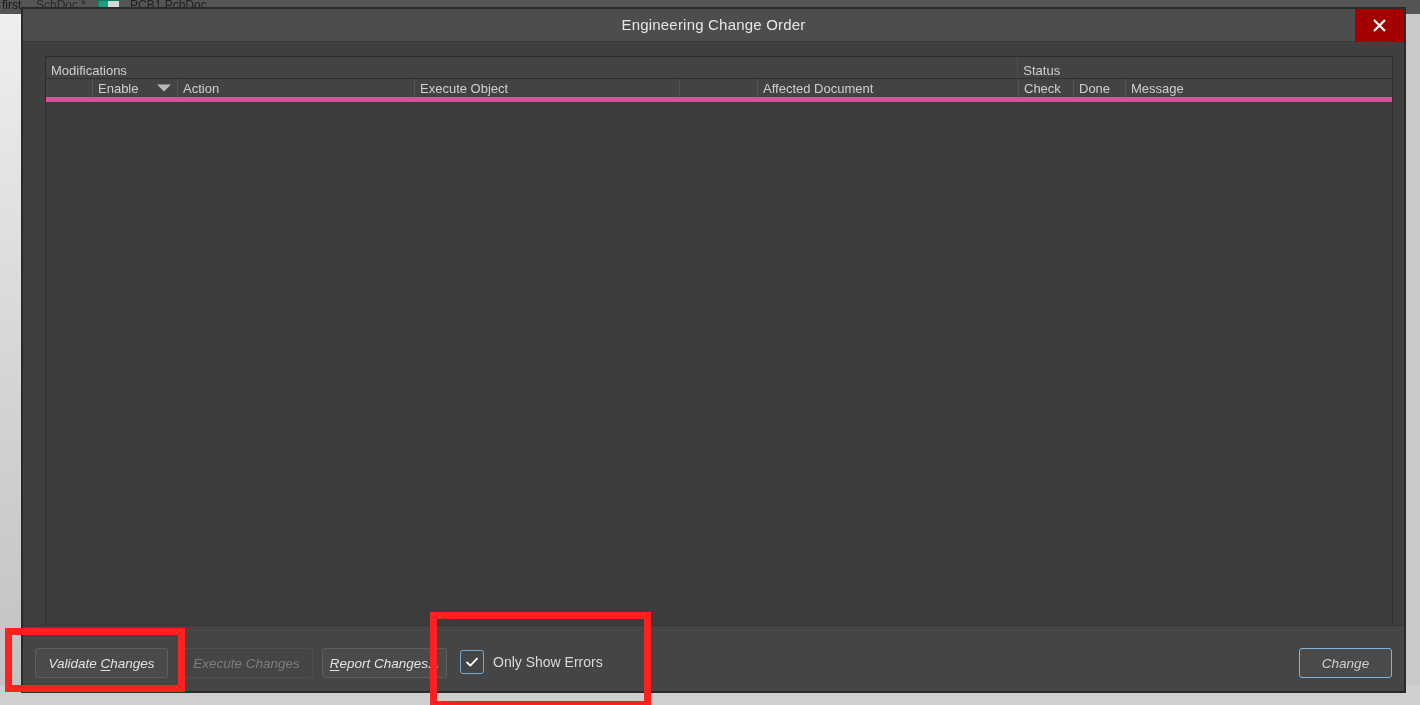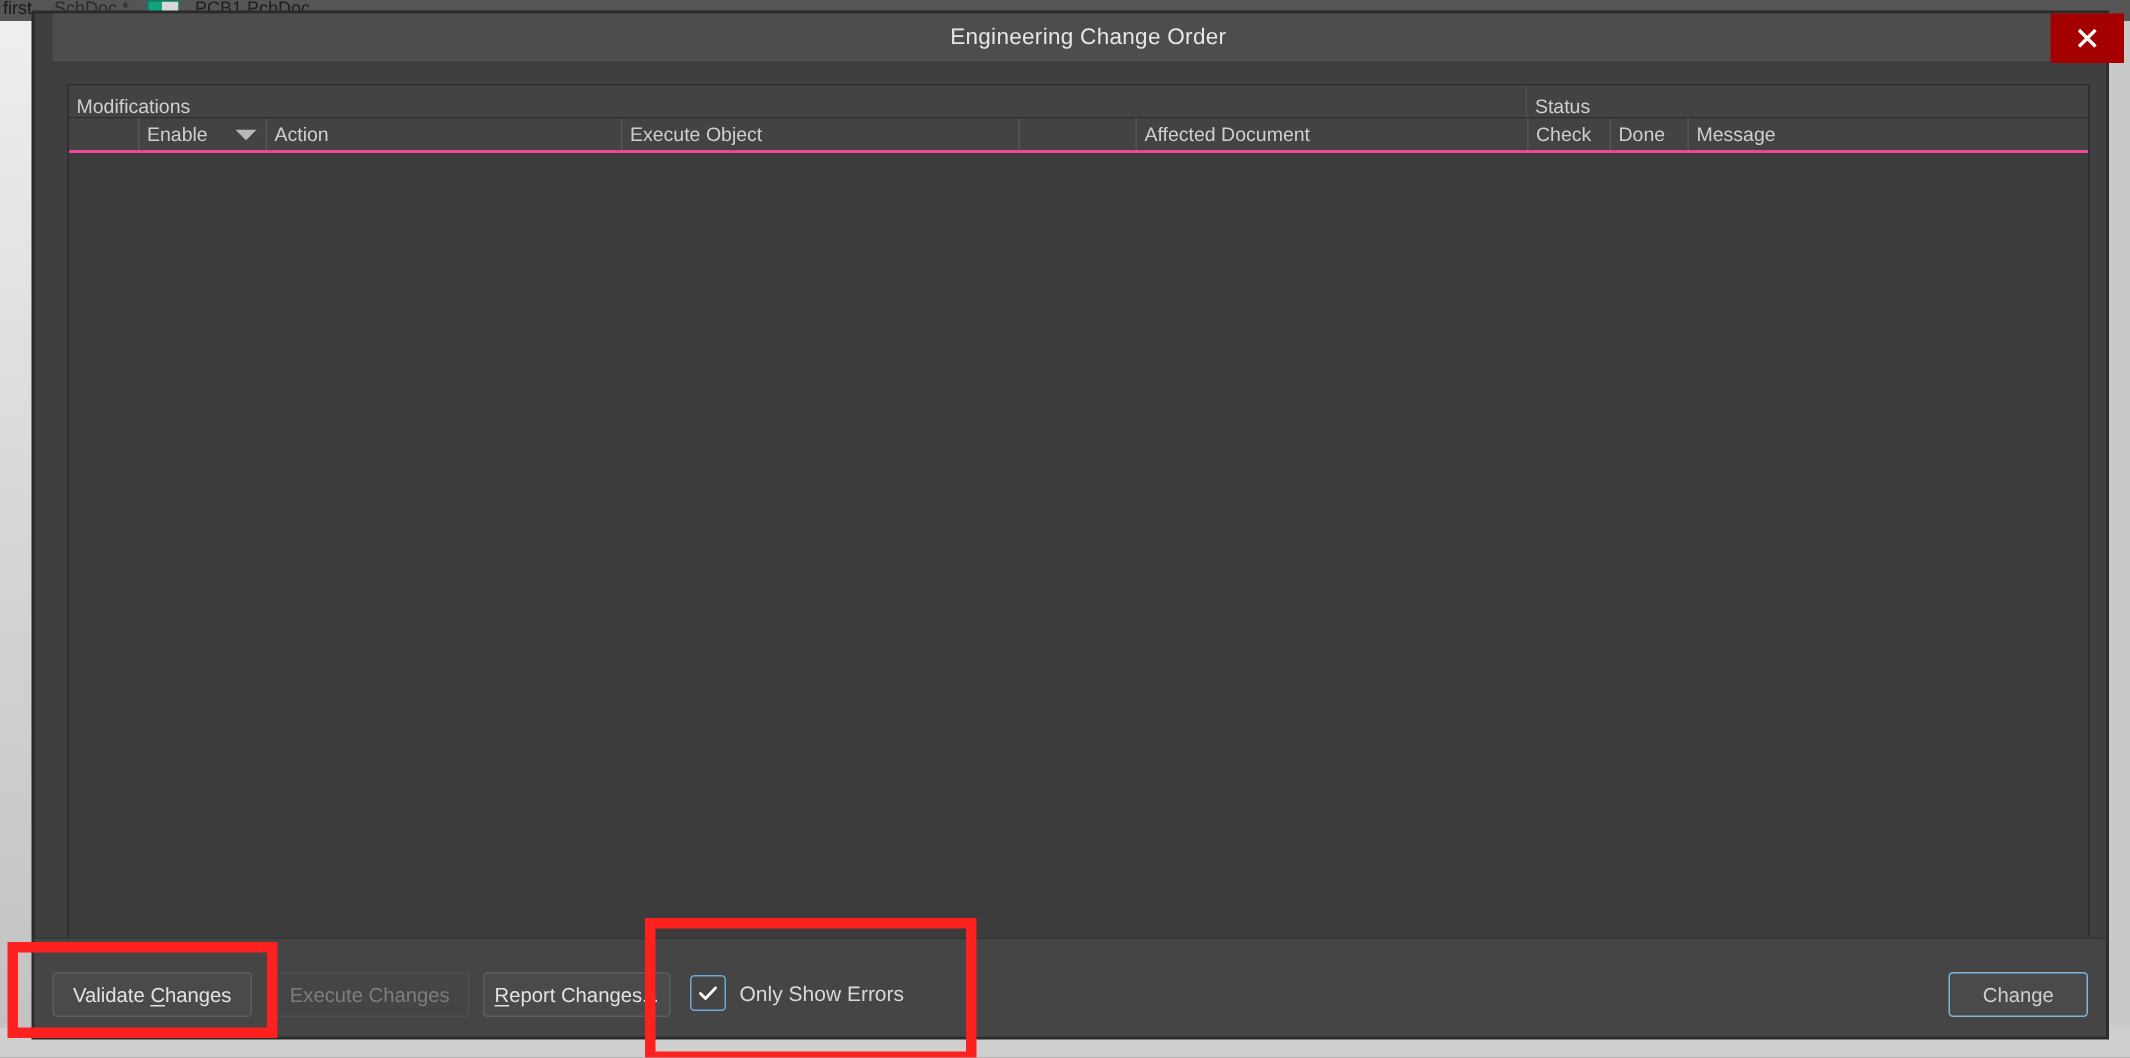--- a/index.html
+++ b/index.html
@@ -73,21 +73,20 @@
     box-sizing: border-box;
     box-shadow: 0 0 0 1px #2a2a2a;
   }
   .titlebar {
     position: absolute;
     left: 0; top: 0;
     width: 100%; height: 33px;
     background: #4d4d4d;
     border-bottom: 1px solid #3a3a3a;
     box-sizing: border-box;
-    margin-left: 12px;
   }
   .title-text {
     position: absolute;
     left: 0; right: 0; top: 7px;
     text-align: center;
     color: #e6e6e6;
     font-size: 15px;
     letter-spacing: .2px;
   }
   .close-x {
@@ -134,21 +133,21 @@
     border-right: 1px solid #505050;
   }
   .hdr-group-cell.g-mods { width: 973px; }
   .hdr-group-cell.g-status { width: 374px; border-right: none; }
 
   .hdr-cols {
     position: absolute;
     left: 0; top: 22px;
     width: 100%; height: 23px;
     background: #434343;
-    border-bottom: 2px solid #ec4899;
+    border-bottom: 5px solid #ec4899;
     box-sizing: border-box;
     display: flex;
   }
   .hdr-col {
     position: relative;
     height: 100%;
     color: #cfcfcf;
     font-size: 13px;
     padding-left: 5px;
     box-sizing: border-box;
@@ -205,20 +204,21 @@
     color: #e2e2e2;
     font-size: 13.5px;
     font-family: "Liberation Sans", sans-serif;
     cursor: pointer;
     padding: 0 10px;
     box-sizing: border-box;
     display: flex;
     align-items: center;
     justify-content: center;
     white-space: nowrap;
+    font-style: italic;
   }
   .btn u { text-underline-offset: 2px; }
   .btn-validate { left: 12px;  width: 133px; }
   .btn-execute  { left: 157px; width: 133px; color: #7d7d7d; border-color: #4e4e4e; background: #454545; cursor: default; }
   .btn-report   { left: 299px; width: 125px; }
   .btn-close    { right: 12px; width: 93px; border: 1px solid #7fb4dd; color: #cfcfcf; }
 
   .chk-wrap {
     position: absolute;
     left: 437px; top: 24px;

